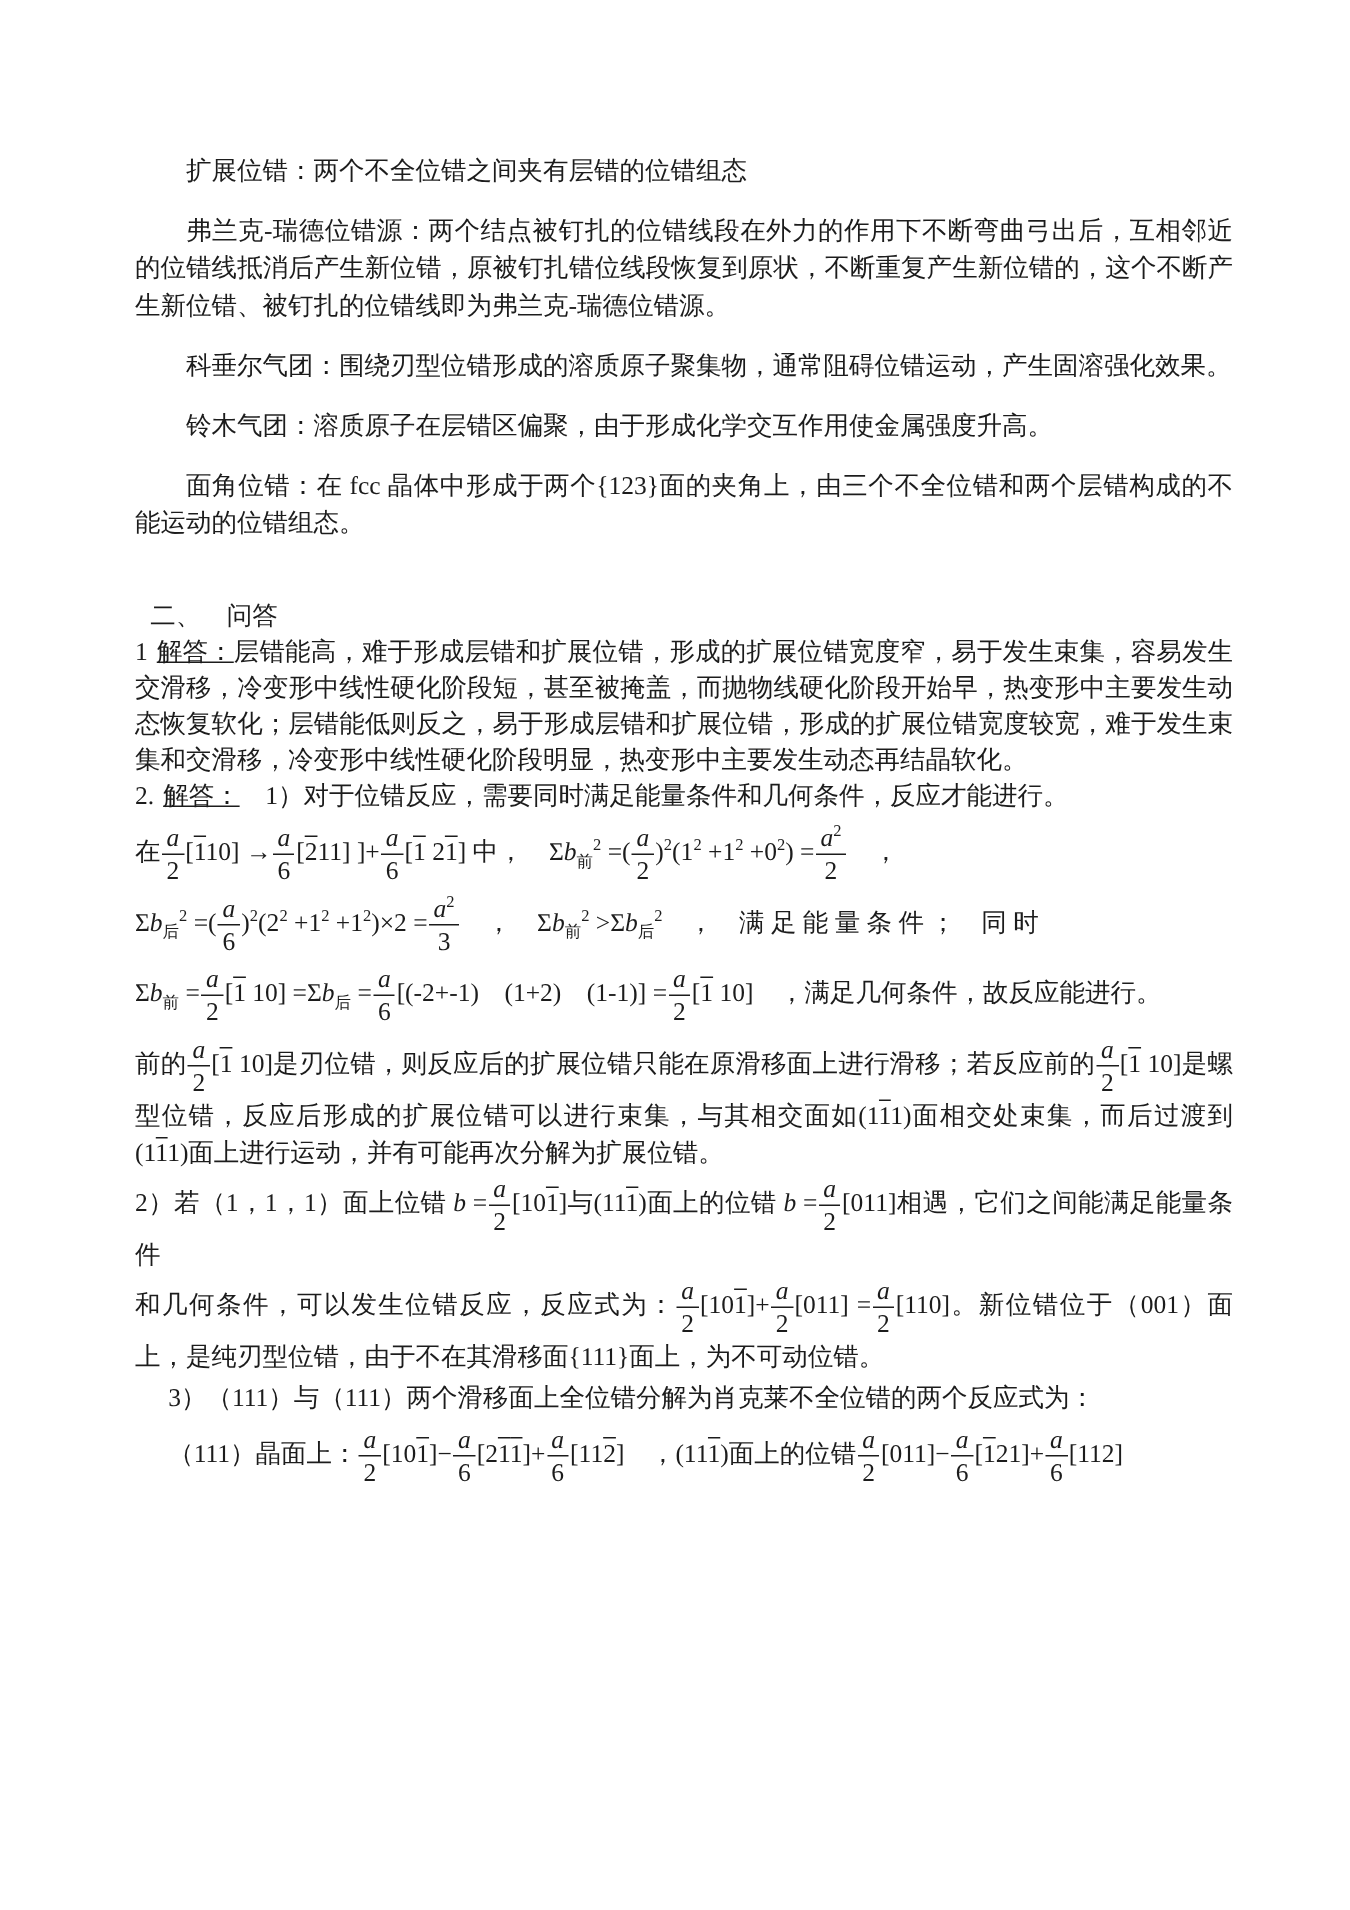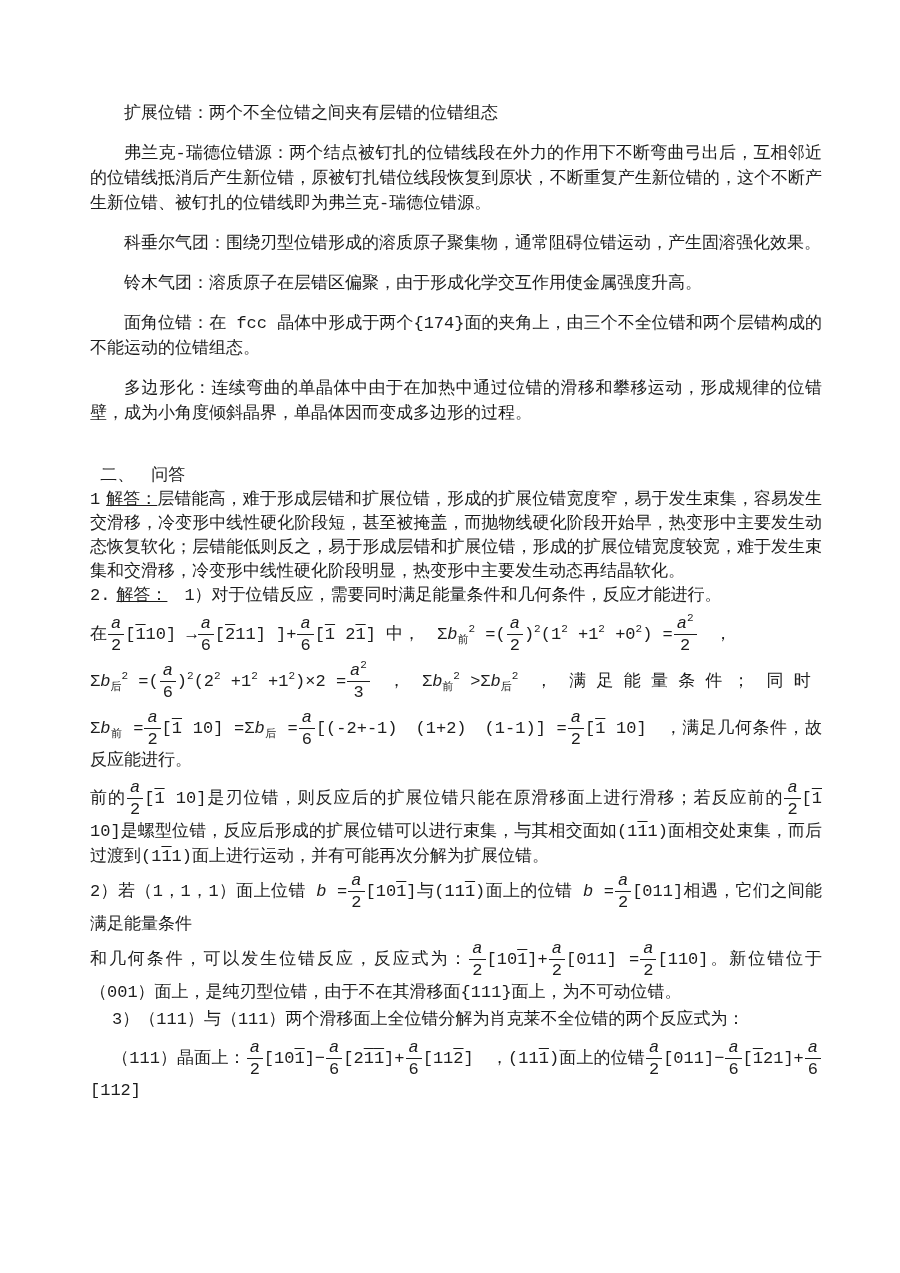--- a/index.html
+++ b/index.html
@@ -10,21 +10,21 @@
     background:#ffffff;
     color:#1c1c1c;
     font-family:"Liberation Serif","DejaVu Serif",serif;
     overflow:hidden;
   }
   .doc {
     position:absolute; left:90px; top:86px; width:732px;
     font-size:17px; line-height:25px;
     text-align:justify;
   }
-  .doc p { margin:0;font-family:Liberation Mono, monospace; }
+  .doc p { margin:0; }
   p.def { margin:15px 0; text-indent:2em; }
   p.heading { margin:37px 0 0 0; text-indent:0.6em; }
   p.answer { margin:0; line-height:24px; }
   p.answer .ulab { text-decoration:underline; }
   p.answer .alabel { padding-right:6px; }
   p.math { margin:6px 0; line-height:23px; }
   p.mathpara { margin:2px 0; line-height:25px; }
   p.ind { text-indent:1.3em; }
   .frac { display:inline-block; vertical-align:middle; text-align:center; line-height:1.12; padding:0 1px; text-indent:0; }
   .frac .num { display:block; border-bottom:1px solid #1c1c1c; padding:0 3px 1px 3px; }
@@ -36,22 +36,21 @@
 </style>
 </head>
 <body>
 
 <div class="page">
   <div class="doc" id="doc">
       <p class="def">扩展位错：两个不全位错之间夹有层错的位错组态</p>
       <p class="def">弗兰克-瑞德位错源：两个结点被钉扎的位错线段在外力的作用下不断弯曲弓出后，互相邻近的位错线抵消后产生新位错，原被钉扎错位线段恢复到原状，不断重复产生新位错的，这个不断产生新位错、被钉扎的位错线即为弗兰克-瑞德位错源。</p>
       <p class="def">科垂尔气团：围绕刃型位错形成的溶质原子聚集物，通常阻碍位错运动，产生固溶强化效果。</p>
       <p class="def">铃木气团：溶质原子在层错区偏聚，由于形成化学交互作用使金属强度升高。</p>
-      <p class="def">面角位错：在 fcc 晶体中形成于两个{174}面的夹角上，由三个不全位错和两个层错构成的不能运动的位错组态。</p>
-      <p class="def">多边形化：连续弯曲的单晶体中由于在加热中通过位错的滑移和攀移运动，形成规律的位错壁，成为小角度倾斜晶界，单晶体因而变成多边形的过程。</p>
+      <p class="def">面角位错：在 fcc 晶体中形成于两个{123}面的夹角上，由三个不全位错和两个层错构成的不能运动的位错组态。</p>
       <p class="heading">二、　问答</p>
       <p class="answer"><span class="alabel">1</span><span class="ulab">解答：</span>层错能高，难于形成层错和扩展位错，形成的扩展位错宽度窄，易于发生束集，容易发生交滑移，冷变形中线性硬化阶段短，甚至被掩盖，而抛物线硬化阶段开始早，热变形中主要发生动态恢复软化；层错能低则反之，易于形成层错和扩展位错，形成的扩展位错宽度较宽，难于发生束集和交滑移，冷变形中线性硬化阶段明显，热变形中主要发生动态再结晶软化。</p>
       <p class="answer"><span class="alabel">2.</span><span class="ulab">解答：</span>　1）对于位错反应，需要同时满足能量条件和几何条件，反应才能进行。</p>
       <p class="math">在<span class="frac"><span class="num"><i>a</i></span><span class="den">2</span></span>[<span class="ov">1</span>10] →<span class="frac"><span class="num"><i>a</i></span><span class="den">6</span></span>[<span class="ov">2</span>11] ]+<span class="frac"><span class="num"><i>a</i></span><span class="den">6</span></span>[<span class="ov">1</span> 2<span class="ov">1</span>] 中，　Σ<i>b</i><sub>前</sub><sup>2</sup> =(<span class="frac"><span class="num"><i>a</i></span><span class="den">2</span></span>)<sup>2</sup>(1<sup>2</sup> +1<sup>2</sup> +0<sup>2</sup>) =<span class="frac"><span class="num"><i>a</i><sup>2</sup></span><span class="den">2</span></span>　，</p>
       <p class="math">Σ<i>b</i><sub>后</sub><sup>2</sup> =(<span class="frac"><span class="num"><i>a</i></span><span class="den">6</span></span>)<sup>2</sup>(2<sup>2</sup> +1<sup>2</sup> +1<sup>2</sup>)×2 =<span class="frac"><span class="num"><i>a</i><sup>2</sup></span><span class="den">3</span></span>　，　Σ<i>b</i><sub>前</sub><sup>2</sup> &gt;Σ<i>b</i><sub>后</sub><sup>2</sup>　，　满 足 能 量 条 件 ；　同 时</p>
       <p class="math">Σ<i>b</i><sub>前</sub> =<span class="frac"><span class="num"><i>a</i></span><span class="den">2</span></span>[<span class="ov">1</span> 10] =Σ<i>b</i><sub>后</sub> =<span class="frac"><span class="num"><i>a</i></span><span class="den">6</span></span>[(-2+-1)　(1+2)　(1-1)] =<span class="frac"><span class="num"><i>a</i></span><span class="den">2</span></span>[<span class="ov">1</span> 10]　，满足几何条件，故反应能进行。</p>
       <p class="mathpara">前的<span class="frac"><span class="num"><i>a</i></span><span class="den">2</span></span>[<span class="ov">1</span> 10]是刃位错，则反应后的扩展位错只能在原滑移面上进行滑移；若反应前的<span class="frac"><span class="num"><i>a</i></span><span class="den">2</span></span>[<span class="ov">1</span> 10]是螺型位错，反应后形成的扩展位错可以进行束集，与其相交面如(1<span class="ov">1</span>1)面相交处束集，而后过渡到(1<span class="ov">1</span>1)面上进行运动，并有可能再次分解为扩展位错。</p>
       <p class="mathpara">2）若（1，1，1）面上位错 <i>b</i> =<span class="frac"><span class="num"><i>a</i></span><span class="den">2</span></span>[10<span class="ov">1</span>]与(11<span class="ov">1</span>)面上的位错 <i>b</i> =<span class="frac"><span class="num"><i>a</i></span><span class="den">2</span></span>[011]相遇，它们之间能满足能量条件</p>
       <p class="mathpara">和几何条件，可以发生位错反应，反应式为：<span class="frac"><span class="num"><i>a</i></span><span class="den">2</span></span>[10<span class="ov">1</span>]+<span class="frac"><span class="num"><i>a</i></span><span class="den">2</span></span>[011] =<span class="frac"><span class="num"><i>a</i></span><span class="den">2</span></span>[110]。新位错位于（001）面上，是纯刃型位错，由于不在其滑移面{111}面上，为不可动位错。</p>
       <p class="mathpara ind">3）（111）与（111）两个滑移面上全位错分解为肖克莱不全位错的两个反应式为：</p>

